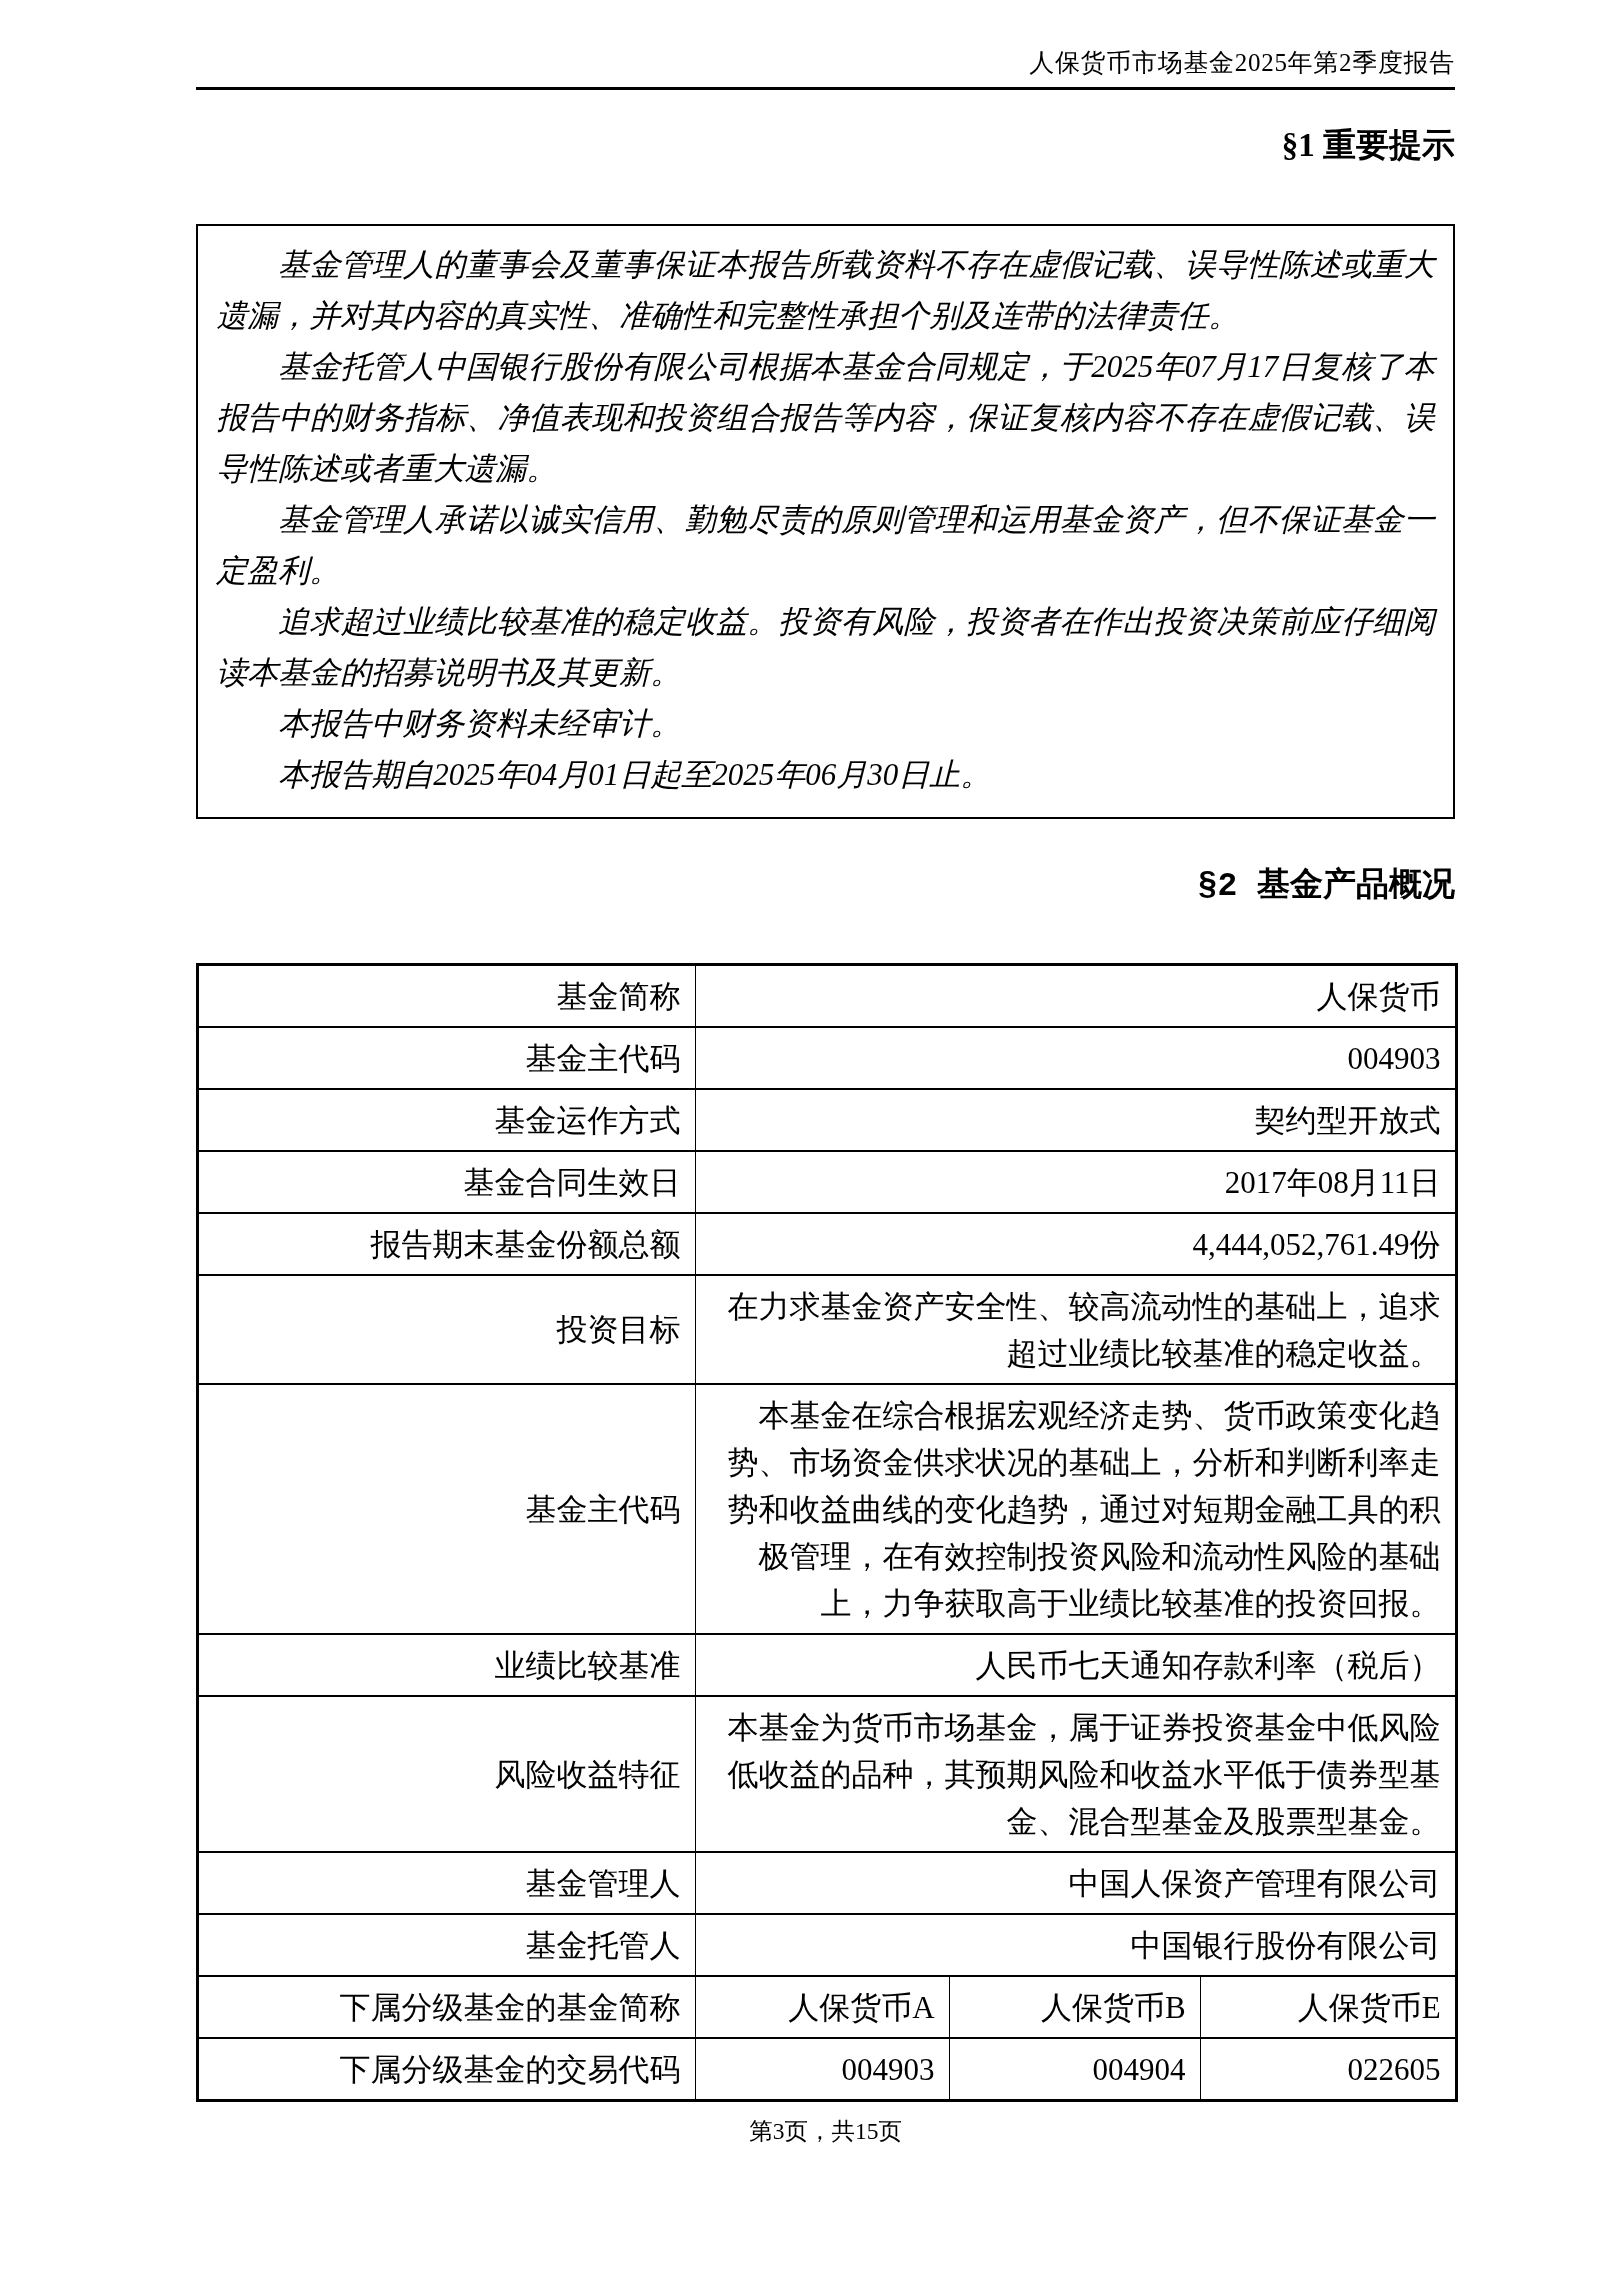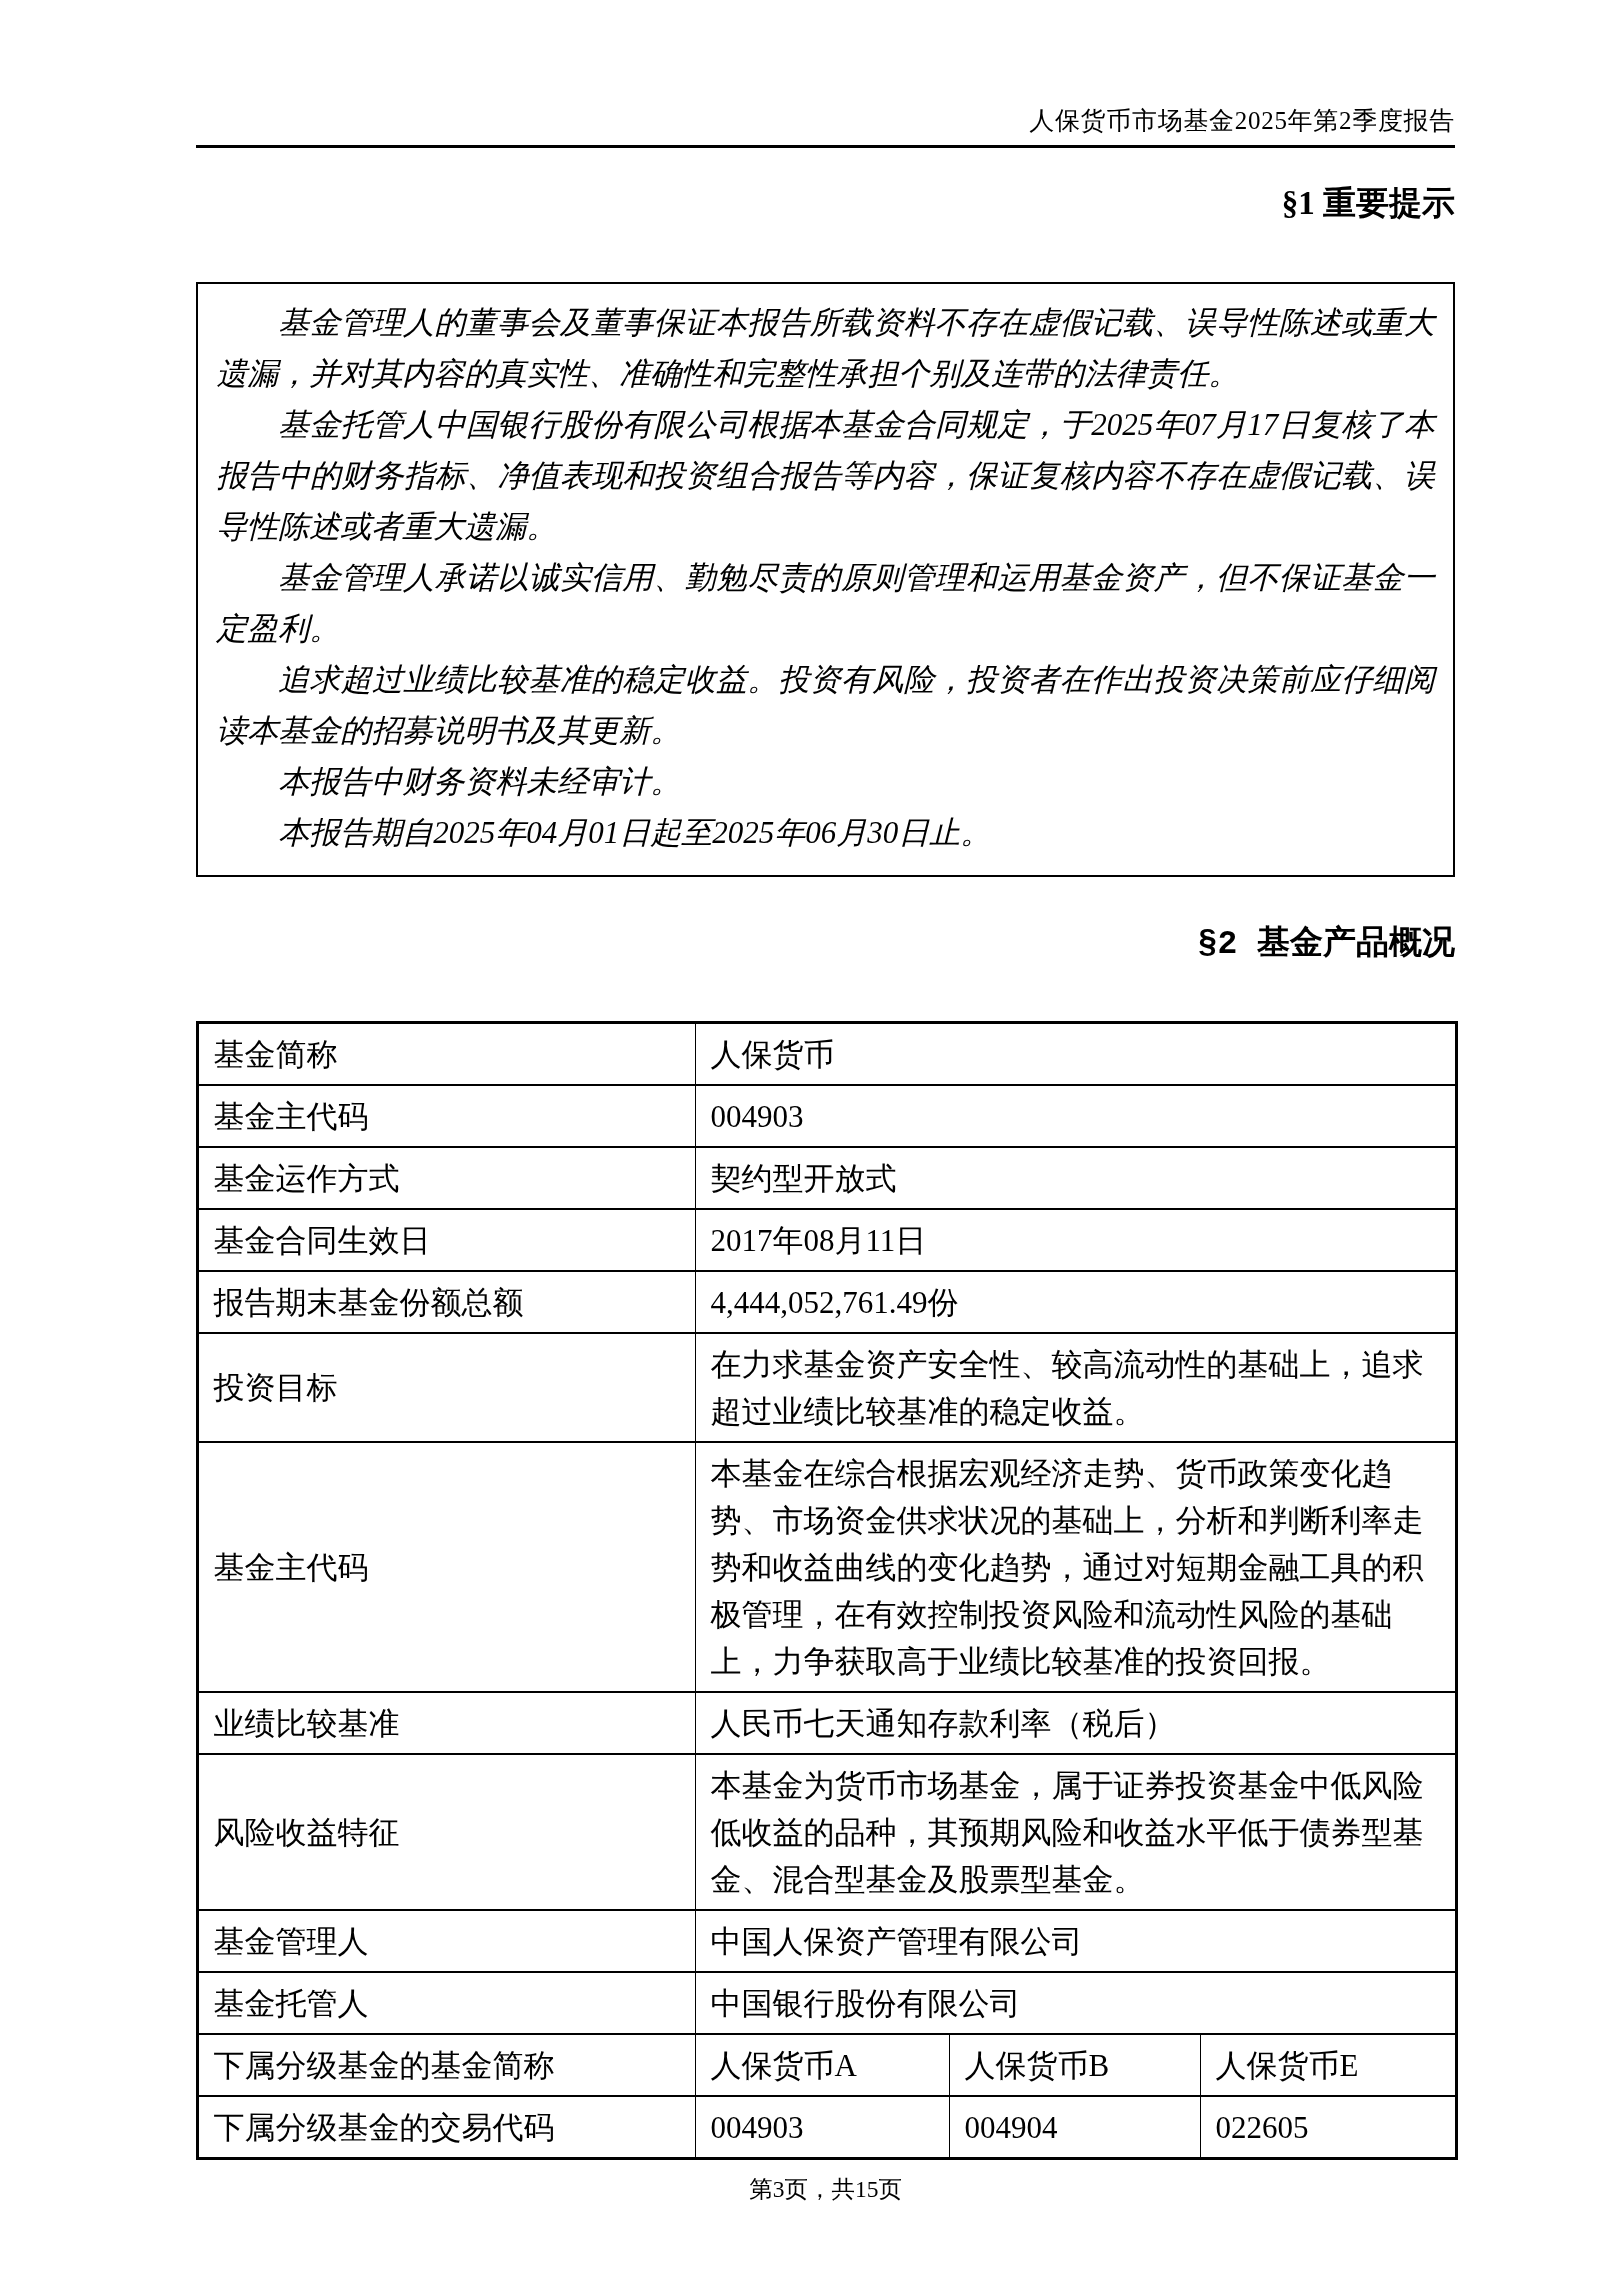--- a/index.html
+++ b/index.html
@@ -11,21 +11,21 @@
     width: 1623px;
     height: 2295px;
     font-family: "Liberation Serif", "DejaVu Serif", serif;
     color: #000000;
     overflow: hidden;
     box-sizing: border-box;
   }
   .content {
     margin-left: 196px;
     width: 1259px;
-    padding-top: 105px;
+    padding-top: 47px;
     box-sizing: border-box;
   }
   
   .page-header-text {
     font-size: 25px;
     line-height: 1.25;
     text-align: right;
     letter-spacing: 0.7px;
   }
   .page-header-rule {
@@ -68,21 +68,21 @@
     border: 3.3px solid #000000;
   }
   table.fund-table td {
     border: 1.3px solid #000000;
     border-top-width: 2.6px;
     border-bottom-width: 2.6px;
     font-size: 31px;
     line-height: 47px;
     padding: 6.5px 14.4px;
     vertical-align: middle;
-    text-align: left;
+    text-align: right;
     word-break: break-all;
   }
   td.cell-value-long {
     text-align: justify;
   }
   
   .page-footer {
     margin-top: 14px;
     text-align: center;
     font-size: 23.5px;

